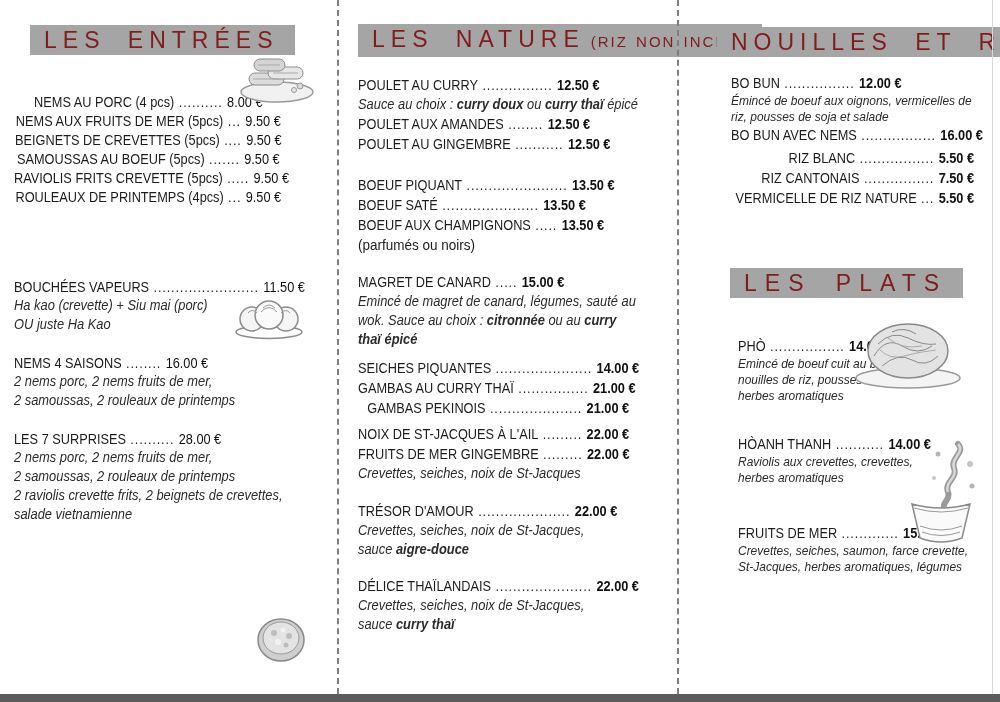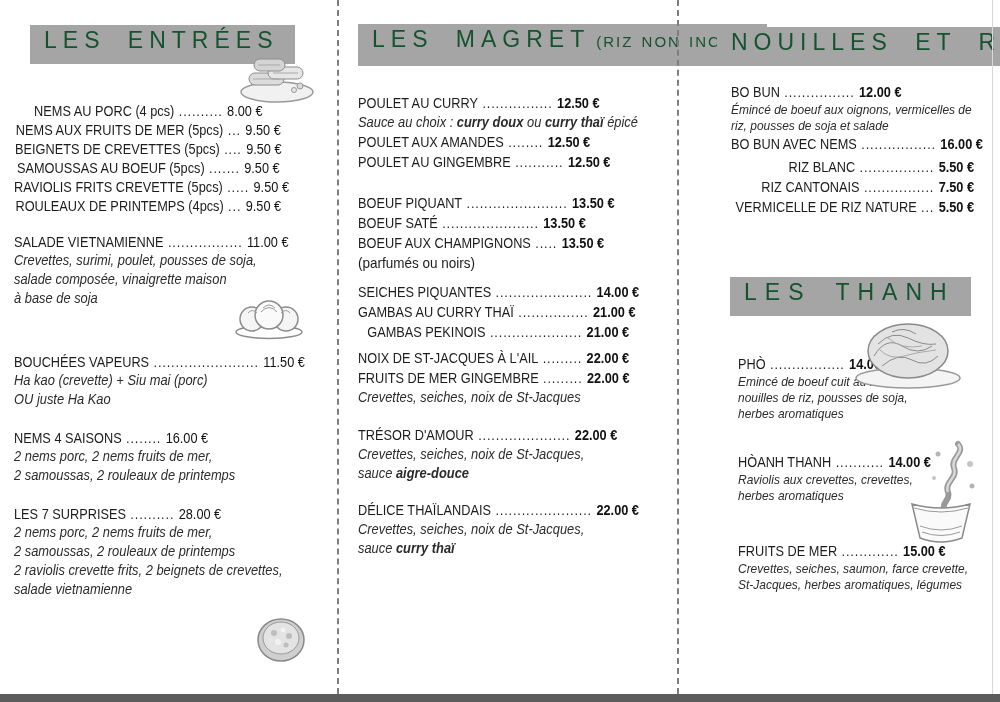--- a/index.html
+++ b/index.html
@@ -5,22 +5,22 @@
   html,body{margin:0;padding:0;}
   body{width:1000px;height:702px;overflow:hidden;background:#fff;
        font-family:"Liberation Sans", sans-serif;-webkit-font-smoothing:antialiased;}
   .menu{position:relative;width:1000px;height:702px;background:#ffffff;}
 
   .col{position:absolute;top:0;}
   #col1{left:14px;width:316px;}
   #col2{left:358px;width:319px;}
   #col3{left:717px;width:300px;}
 
-  .section-header{display:block;width:max-content;background:#a5a5a5;color:#14532d;
-    font-weight:300;font-size:23px;line-height:24px;padding:3px 16px 12px 14px;
+  .section-header{display:block;width:max-content;background:#a5a5a5;color:#7f1d1d;
+    font-weight:300;font-size:23px;line-height:24px;padding:3px 16px 3px 14px;
     letter-spacing:6px;word-spacing:10px;}
   .section-header .hsuffix{font-size:15px;letter-spacing:2px;word-spacing:2px;margin-left:6px;}
   #col1 .section-header{margin:25px 0 0 16px;}
   #col2 .section-header{margin-top:24px;}
   #col3 .section-header{margin-top:27px;}
   #col3 .section-header.sub{margin-top:60px;margin-left:13px;letter-spacing:8px;}
 
   .line{white-space:pre;transform:scaleX(0.85);transform-origin:0 0;}
   .dish{font-size:15px;line-height:20px;color:#1c1c1c;}
   #col1 .dish{line-height:19px;}
@@ -28,23 +28,23 @@
   .price{color:#111;}
   .price.pb{font-weight:bold;}
   .desc{font-style:italic;font-size:14px;line-height:19px;color:#2b2b2b;
         white-space:pre;transform:scaleX(0.92);transform-origin:0 0;}
   #col3 .desc{font-size:13px;line-height:16px;}
   .desc b{font-weight:bold;}
   .plain{font-size:15px;line-height:20px;color:#1c1c1c;white-space:pre;
          transform:scaleX(0.9);transform-origin:0 0;}
 
   
-  #col1 .g0{margin-top:37px;text-align:center;} #col1 .g1{margin-top:17px;} #col1 .g2{margin-top:44px;}
+  #col1 .g0{margin-top:37px;text-align:center;} #col1 .g1{margin-top:17px;} #col1 .g2{margin-top:71px;}
   #col1 .g3{margin-top:19px;} #col1 .g4{margin-top:19px;}
-  #col2 .g0{margin-top:27px;} #col2 .g1{margin-top:21px;} #col2 .g2{margin-top:13px;}
+  #col2 .g0{margin-top:18px;} #col2 .g1{margin-top:21px;} #col2 .g2{margin-top:13px;}
   #col2 .g3{margin-top:17px;} #col2 .g4{margin-top:9px;text-align:right;}  #col2 .g5{margin-top:6px;}
   #col2 .g6{margin-top:18px;} #col2 .g7{margin-top:17px;}
   #col3 .g0{margin-top:16px;} #col3 .g1{margin-top:5px;}  #col3 .g2{margin-top:16px;}
   #col3 .g3{margin-top:3px;text-align:right;}  #col3 .g4{margin-top:38px;} #col3 .g5{margin-top:30px;}
   #col3 .g6{margin-top:37px;}
   #col3 .group{padding-left:14px;}
   #col3 .g4,#col3 .g5,#col3 .g6{padding-left:21px;}
 
   .divider{position:absolute;top:0;bottom:8px;width:0;border-left:2px dashed #7e7e7e;}
   #divider-1{left:337px;} #divider-2{left:677px;}
@@ -66,57 +66,57 @@
   <div class="col" id="col1">
       <div class="section-header"><span>LES ENTRÉES</span></div>
       <div class="group g0">
         <div class="line dish"><span class="dname">NEMS AU PORC (4 pcs)</span><span class="dots"> .......... </span><span class="price">8.00 €</span></div>
         <div class="line dish"><span class="dname">NEMS AUX FRUITS DE MER (5pcs)</span><span class="dots"> ... </span><span class="price">9.50 €</span></div>
         <div class="line dish"><span class="dname">BEIGNETS DE CREVETTES (5pcs)</span><span class="dots"> .... </span><span class="price">9.50 €</span></div>
         <div class="line dish"><span class="dname">SAMOUSSAS AU BOEUF (5pcs)</span><span class="dots"> ....... </span><span class="price">9.50 €</span></div>
         <div class="line dish"><span class="dname">RAVIOLIS FRITS CREVETTE (5pcs)</span><span class="dots"> ..... </span><span class="price">9.50 €</span></div>
         <div class="line dish"><span class="dname">ROULEAUX DE PRINTEMPS (4pcs)</span><span class="dots"> ... </span><span class="price">9.50 €</span></div>
       </div>
-      <div class="group g1">
-        <div class="line dish"><span class="dname">SALADE VIETNAMIENNE</span><span class="dots"> ................. </span><span class="price">11.00 €</span></div>
-        <div class="desc"><span>Crevettes, surimi, poulet, pousses de soja,
-salade composée, vinaigrette maison
-à base de soja</span></div>
-      </div>
       <div class="group g2">
         <div class="line dish"><span class="dname">BOUCHÉES VAPEURS</span><span class="dots"> ........................ </span><span class="price">11.50 €</span></div>
         <div class="desc"><span>Ha kao (crevette) + Siu mai (porc)
 OU juste Ha Kao</span></div>
       </div>
       <div class="group g3">
         <div class="line dish"><span class="dname">NEMS 4 SAISONS</span><span class="dots"> ........ </span><span class="price">16.00 €</span></div>
         <div class="desc"><span>2 nems porc, 2 nems fruits de mer,
 2 samoussas, 2 rouleaux de printemps</span></div>
       </div>
       <div class="group g4">
         <div class="line dish"><span class="dname">LES 7 SURPRISES</span><span class="dots"> .......... </span><span class="price">28.00 €</span></div>
         <div class="desc"><span>2 nems porc, 2 nems fruits de mer,
 2 samoussas, 2 rouleaux de printemps
 2 raviolis crevette frits, 2 beignets de crevettes,
 salade vietnamienne</span></div>
       </div>
     </div>
   <div class="col" id="col2">
-      <div class="section-header"><span>LES MAGRET</span><span class="hsuffix">(RIZ NON INCLU)</span></div>
+      <div class="section-header"><span>LES NATURE</span><span class="hsuffix">(RIZ NON INCLU)</span></div>
       <div class="group g0">
         <div class="line dish"><span class="dname">POULET AU CURRY</span><span class="dots"> ................ </span><span class="price pb">12.50 €</span></div>
         <div class="desc"><span>Sauce au choix : </span><b>curry doux</b><span> ou </span><b>curry thaï</b><span> épicé</span></div>
         <div class="line dish"><span class="dname">POULET AUX AMANDES</span><span class="dots"> ........ </span><span class="price pb">12.50 €</span></div>
         <div class="line dish"><span class="dname">POULET AU GINGEMBRE</span><span class="dots"> ........... </span><span class="price pb">12.50 €</span></div>
       </div>
       <div class="group g1">
         <div class="line dish"><span class="dname">BOEUF PIQUANT</span><span class="dots"> ....................... </span><span class="price pb">13.50 €</span></div>
         <div class="line dish"><span class="dname">BOEUF SATÉ</span><span class="dots"> ...................... </span><span class="price pb">13.50 €</span></div>
         <div class="line dish"><span class="dname">BOEUF AUX CHAMPIGNONS</span><span class="dots"> ..... </span><span class="price pb">13.50 €</span></div>
         <div class="plain">(parfumés ou noirs)</div>
+      </div>
+      <div class="group g3">
+        <div class="line dish"><span class="dname">MAGRET DE CANARD</span><span class="dots"> ..... </span><span class="price pb">15.00 €</span></div>
+        <div class="desc"><span>Emincé de magret de canard, légumes, sauté au
+wok. Sauce au choix : </span><b>citronnée</b><span> ou au </span><b>curry
+thaï épicé</b></div>
       </div>
       <div class="group g4">
         <div class="line dish"><span class="dname">SEICHES PIQUANTES</span><span class="dots"> ...................... </span><span class="price pb">14.00 €</span></div>
         <div class="line dish"><span class="dname">GAMBAS AU CURRY THAÏ</span><span class="dots"> ................ </span><span class="price pb">21.00 €</span></div>
         <div class="line dish"><span class="dname">GAMBAS PEKINOIS</span><span class="dots"> ..................... </span><span class="price pb">21.00 €</span></div>
       </div>
       <div class="group g5">
         <div class="line dish"><span class="dname">NOIX DE ST-JACQUES À L'AIL</span><span class="dots"> ......... </span><span class="price pb">22.00 €</span></div>
         <div class="line dish"><span class="dname">FRUITS DE MER GINGEMBRE</span><span class="dots"> ......... </span><span class="price pb">22.00 €</span></div>
         <div class="desc"><span>Crevettes, seiches, noix de St-Jacques</span></div>
@@ -138,21 +138,21 @@
         <div class="line dish"><span class="dname">BO BUN</span><span class="dots"> ................ </span><span class="price pb">12.00 €</span></div>
         <div class="desc"><span>Émincé de boeuf aux oignons, vermicelles de
 riz, pousses de soja et salade</span></div>
         <div class="line dish"><span class="dname">BO BUN AVEC NEMS</span><span class="dots"> ................. </span><span class="price pb">16.00 €</span></div>
       </div>
       <div class="group g3">
         <div class="line dish"><span class="dname">RIZ BLANC</span><span class="dots"> ................. </span><span class="price pb">5.50 €</span></div>
         <div class="line dish"><span class="dname">RIZ CANTONAIS</span><span class="dots"> ................ </span><span class="price pb">7.50 €</span></div>
         <div class="line dish"><span class="dname">VERMICELLE DE RIZ NATURE</span><span class="dots"> ... </span><span class="price pb">5.50 €</span></div>
       </div>
-      <div class="section-header sub"><span>LES THANH</span></div>
+      <div class="section-header sub"><span>LES PLATS</span></div>
       <div class="group g4">
         <div class="line dish"><span class="dname">PHÒ</span><span class="dots"> ................. </span><span class="price pb">14.00 €</span></div>
         <div class="desc"><span>Emincé de boeuf cuit au bouillon,
 nouilles de riz, pousses de soja,
 herbes aromatiques</span></div>
       </div>
       <div class="group g5">
         <div class="line dish"><span class="dname">HÒANH THANH</span><span class="dots"> ........... </span><span class="price pb">14.00 €</span></div>
         <div class="desc"><span>Raviolis aux crevettes, crevettes,
 herbes aromatiques</span></div>

